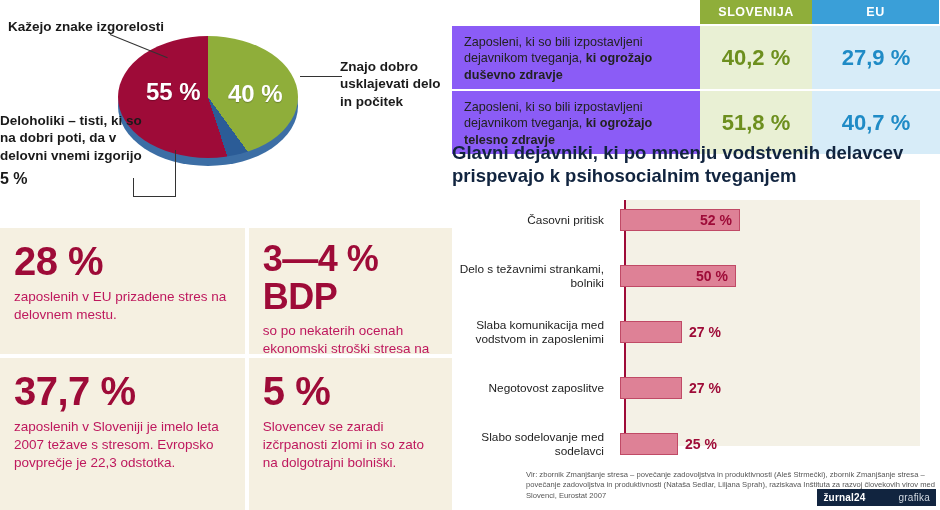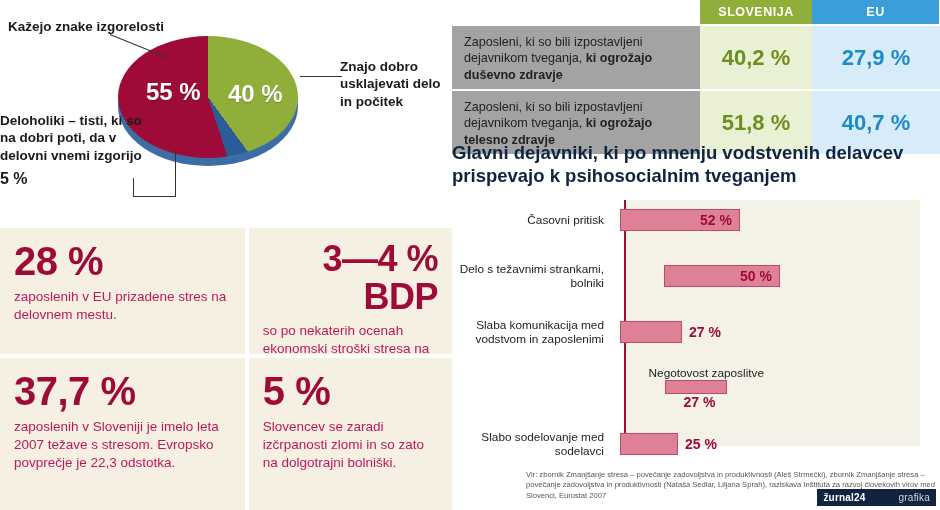--- a/index.html
+++ b/index.html
@@ -61,36 +61,36 @@
   .stat-row { position:absolute; left:0; width:452px; display:flex; }
   .stat-row.r1 { top:228px; height:126px; }
   .stat-row.r2 { top:358px; height:152px;justify-content:flex-end; }
   .stat-box { background:#f5f0e1; padding:12px 14px 10px 14px; position:relative; }
   .stat-box.b1 { width:268px; }
   .stat-box.b2 { width:226px; border-left:4px solid #ffffff; }
   .stat-big {
     color:#9e0b38; font-weight:bold; font-size:40px; line-height:1.05; letter-spacing:-0.5px;
     margin-bottom:6px;
   }
-  .stat-big.small { font-size:36px;text-align:right; }
+  .stat-big.small { font-size:36px; }
   .stat-text { font-size:13.5px; color:#be185d; line-height:1.34; }
 
   
   .right-col { position:absolute; left:452px; top:0; width:488px; height:510px; }
 
   
   .tbl { position:absolute; left:0; top:0; width:488px; }
   .tbl-head { display:flex; height:24px; }
   .th-blank { width:248px; background:#ffffff; }
   .th-si { width:112px; background:#8fae3a; color:#fff; font-weight:bold; font-size:12.5px;
            display:flex; align-items:center; justify-content:center; letter-spacing:.5px; }
   .th-eu { width:127px; background:#3a9fd8; color:#fff; font-weight:bold; font-size:12.5px;
            display:flex; align-items:center; justify-content:center; letter-spacing:.5px; }
   .tbl-row { display:flex; min-height:52px; border-top:2px solid #ffffff; }
-  .td-label { width:248px; background:#a3a3a3; font-size:12.6px; color:#222; padding:8px 10px 6px 12px; line-height:1.3; }
+  .td-label { width:248px; background:#8b5cf6; font-size:12.6px; color:#222; padding:8px 10px 6px 12px; line-height:1.3; }
   .td-label b { font-weight:bold; }
   .td-si { width:112px; background:#e9f0d4; color:#6d8f1e; font-weight:bold; font-size:22px;
            display:flex; align-items:center; justify-content:center; }
   .td-eu { width:128px; background:#d7ecf8; color:#1f8bc6; font-weight:bold; font-size:22px;
            display:flex; align-items:center; justify-content:center; }
 
   
   .sec-title { position:absolute; left:0; top:142px; width:480px;
     font-size:18.5px; font-weight:bold; color:#11243f; line-height:1.24; }
 
@@ -194,34 +194,34 @@
       <div class="plot-bg"></div>
       <div class="axis"></div>
 
       <div class="bar-row" style="top:2px;">
         <div class="bar-cat">Časovni pritisk</div>
         <div class="bar-bar" style="width:120px;">
           <span class="bar-val">52 %</span>
         </div>
       </div>
 
-      <div class="bar-row" style="top:58px;gap:44px;">
+      <div class="bar-row" style="top:58px;">
         <div class="bar-cat">Delo s težavnimi strankami, bolniki</div>
         <div class="bar-bar" style="width:116px;">
           <span class="bar-val">50 %</span>
         </div>
       </div>
 
       <div class="bar-row" style="top:114px;">
         <div class="bar-cat">Slaba komunikacija med vodstvom in zaposlenimi</div>
         <div class="bar-bar" style="width:62px;"></div>
         <span class="bar-val outside">27 %</span>
       </div>
 
-      <div class="bar-row" style="top:170px;flex-direction:column;">
+      <div class="bar-row" style="top:170px;">
         <div class="bar-cat">Negotovost zaposlitve</div>
         <div class="bar-bar" style="width:62px;"></div>
         <span class="bar-val outside">27 %</span>
       </div>
 
       <div class="bar-row" style="top:226px;">
         <div class="bar-cat">Slabo sodelovanje med sodelavci</div>
         <div class="bar-bar" style="width:58px;"></div>
         <span class="bar-val outside">25 %</span>
       </div>

